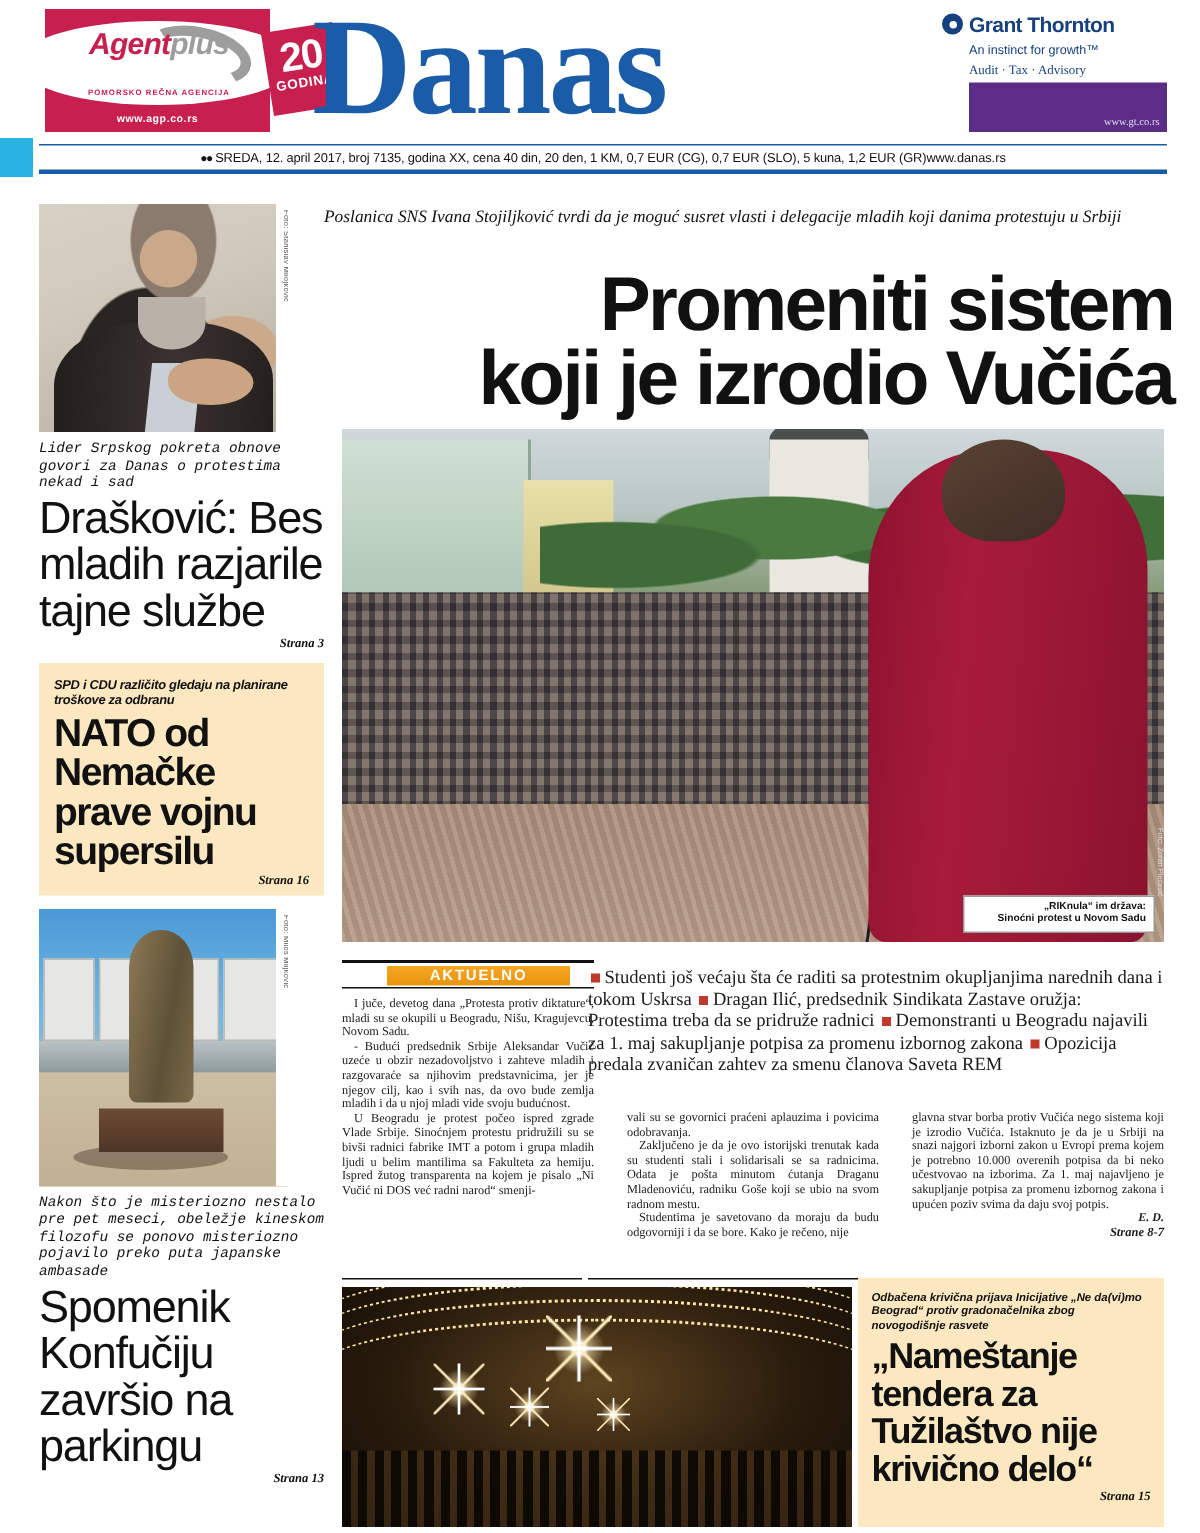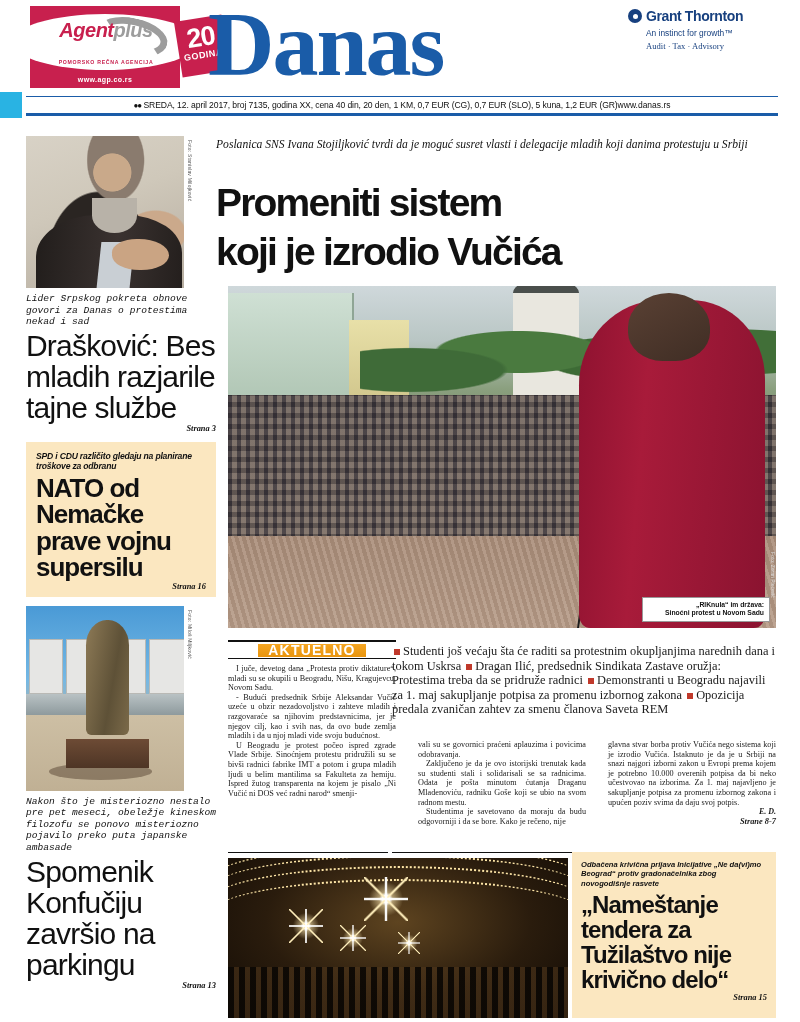--- a/index.html
+++ b/index.html
@@ -196,22 +196,22 @@
   }
 
   
   .lead-kicker {
     position: absolute; left: 216px; top: 138px; width: 560px;
     font-family: "Liberation Serif", serif; font-style: italic;
     font-size: 11.6px; line-height: 14.2px; color: #111;
   }
   .lead-hl {
     position: absolute; left: 216px; top: 178px; width: 566px;
-    font-weight: bold; font-size: 39px; line-height: 49px;
-    letter-spacing: -1.8px; color: #111; 
+    font-weight: bold; font-size: 51px; line-height: 49px;
+    letter-spacing: -1.8px; color: #111; text-align: right;
   }
 
   
   .ph-main {
     position: absolute; left: 228px; top: 286px; width: 548px; height: 342px;
     overflow: hidden;
     background: linear-gradient(180deg,#cfd8db 0%, #b9c6c4 16%, #8ba07f 30%, #6d7f63 44%, #7b6a5e 60%, #a89384 78%, #b09a89 100%);
   }
   .ph-main .bldgA {
     position: absolute; left: 0; top: 2%; width: 23%; height: 34%;
@@ -270,23 +270,23 @@
     font-size: 6.8px; line-height: 8.6px; font-weight: bold; color: #111;
     text-align: right;
   }
   .ph-main .vcred {
     position: absolute; right: 0px; bottom: 4px; width: 8px; height: 72px;
     writing-mode: vertical-rl; font-size: 5px; color: #ddd;
   }
 
   
   .aktuelno {
-    position: absolute; left: 258px; top: 644px; width: 108px; height: 13px;
+    position: absolute; left: 258px; top: 644px; width: 122px; height: 13px;
     background: linear-gradient(180deg,#f5a623,#e8940d);
-    color: #fff; font-size: 14px; font-weight: bold; letter-spacing: 1.2px;
+    color: #fff; font-size: 10px; font-weight: bold; letter-spacing: 1.2px;
     text-align: center; line-height: 13px;
   }
   .rule-top { position: absolute; left: 228px; top: 640px; width: 168px; height: 2px; background: #111; }
   .rule-mid { position: absolute; left: 228px; top: 658px; width: 168px; height: 1px; background: #111; }
 
   .bullets {
     position: absolute; left: 392px; top: 644px; width: 384px;
     font-family: "Liberation Serif", serif; font-size: 12.4px; line-height: 14.6px;
     color: #1a1a1a;
   }
@@ -371,20 +371,23 @@
 
     <div class="logo-danas">Danas</div>
 
     <div class="gt">
       <div class="gt-top">
         <div class="gt-dot"></div>
         <div class="gt-name">Grant Thornton</div>
       </div>
       <div class="gt-tag">An instinct for growth™</div>
       <div class="gt-serv">Audit · Tax · Advisory</div>
+      <div class="gt-box">
+        <div class="gt-url">www.gt.co.rs</div>
+      </div>
     </div>
   </div>
 
   <div class="cyanbox"></div>
 
   <div class="infobar">
     <div class="info-left">
       <span class="info-dots">●●</span>
       <span>SREDA, 12. april 2017, broj 7135, godina XX, cena 40 din, 20 den, 1 KM, 0,7 EUR (CG), 0,7 EUR (SLO), 5 kuna, 1,2 EUR (GR)</span>
     </div>

